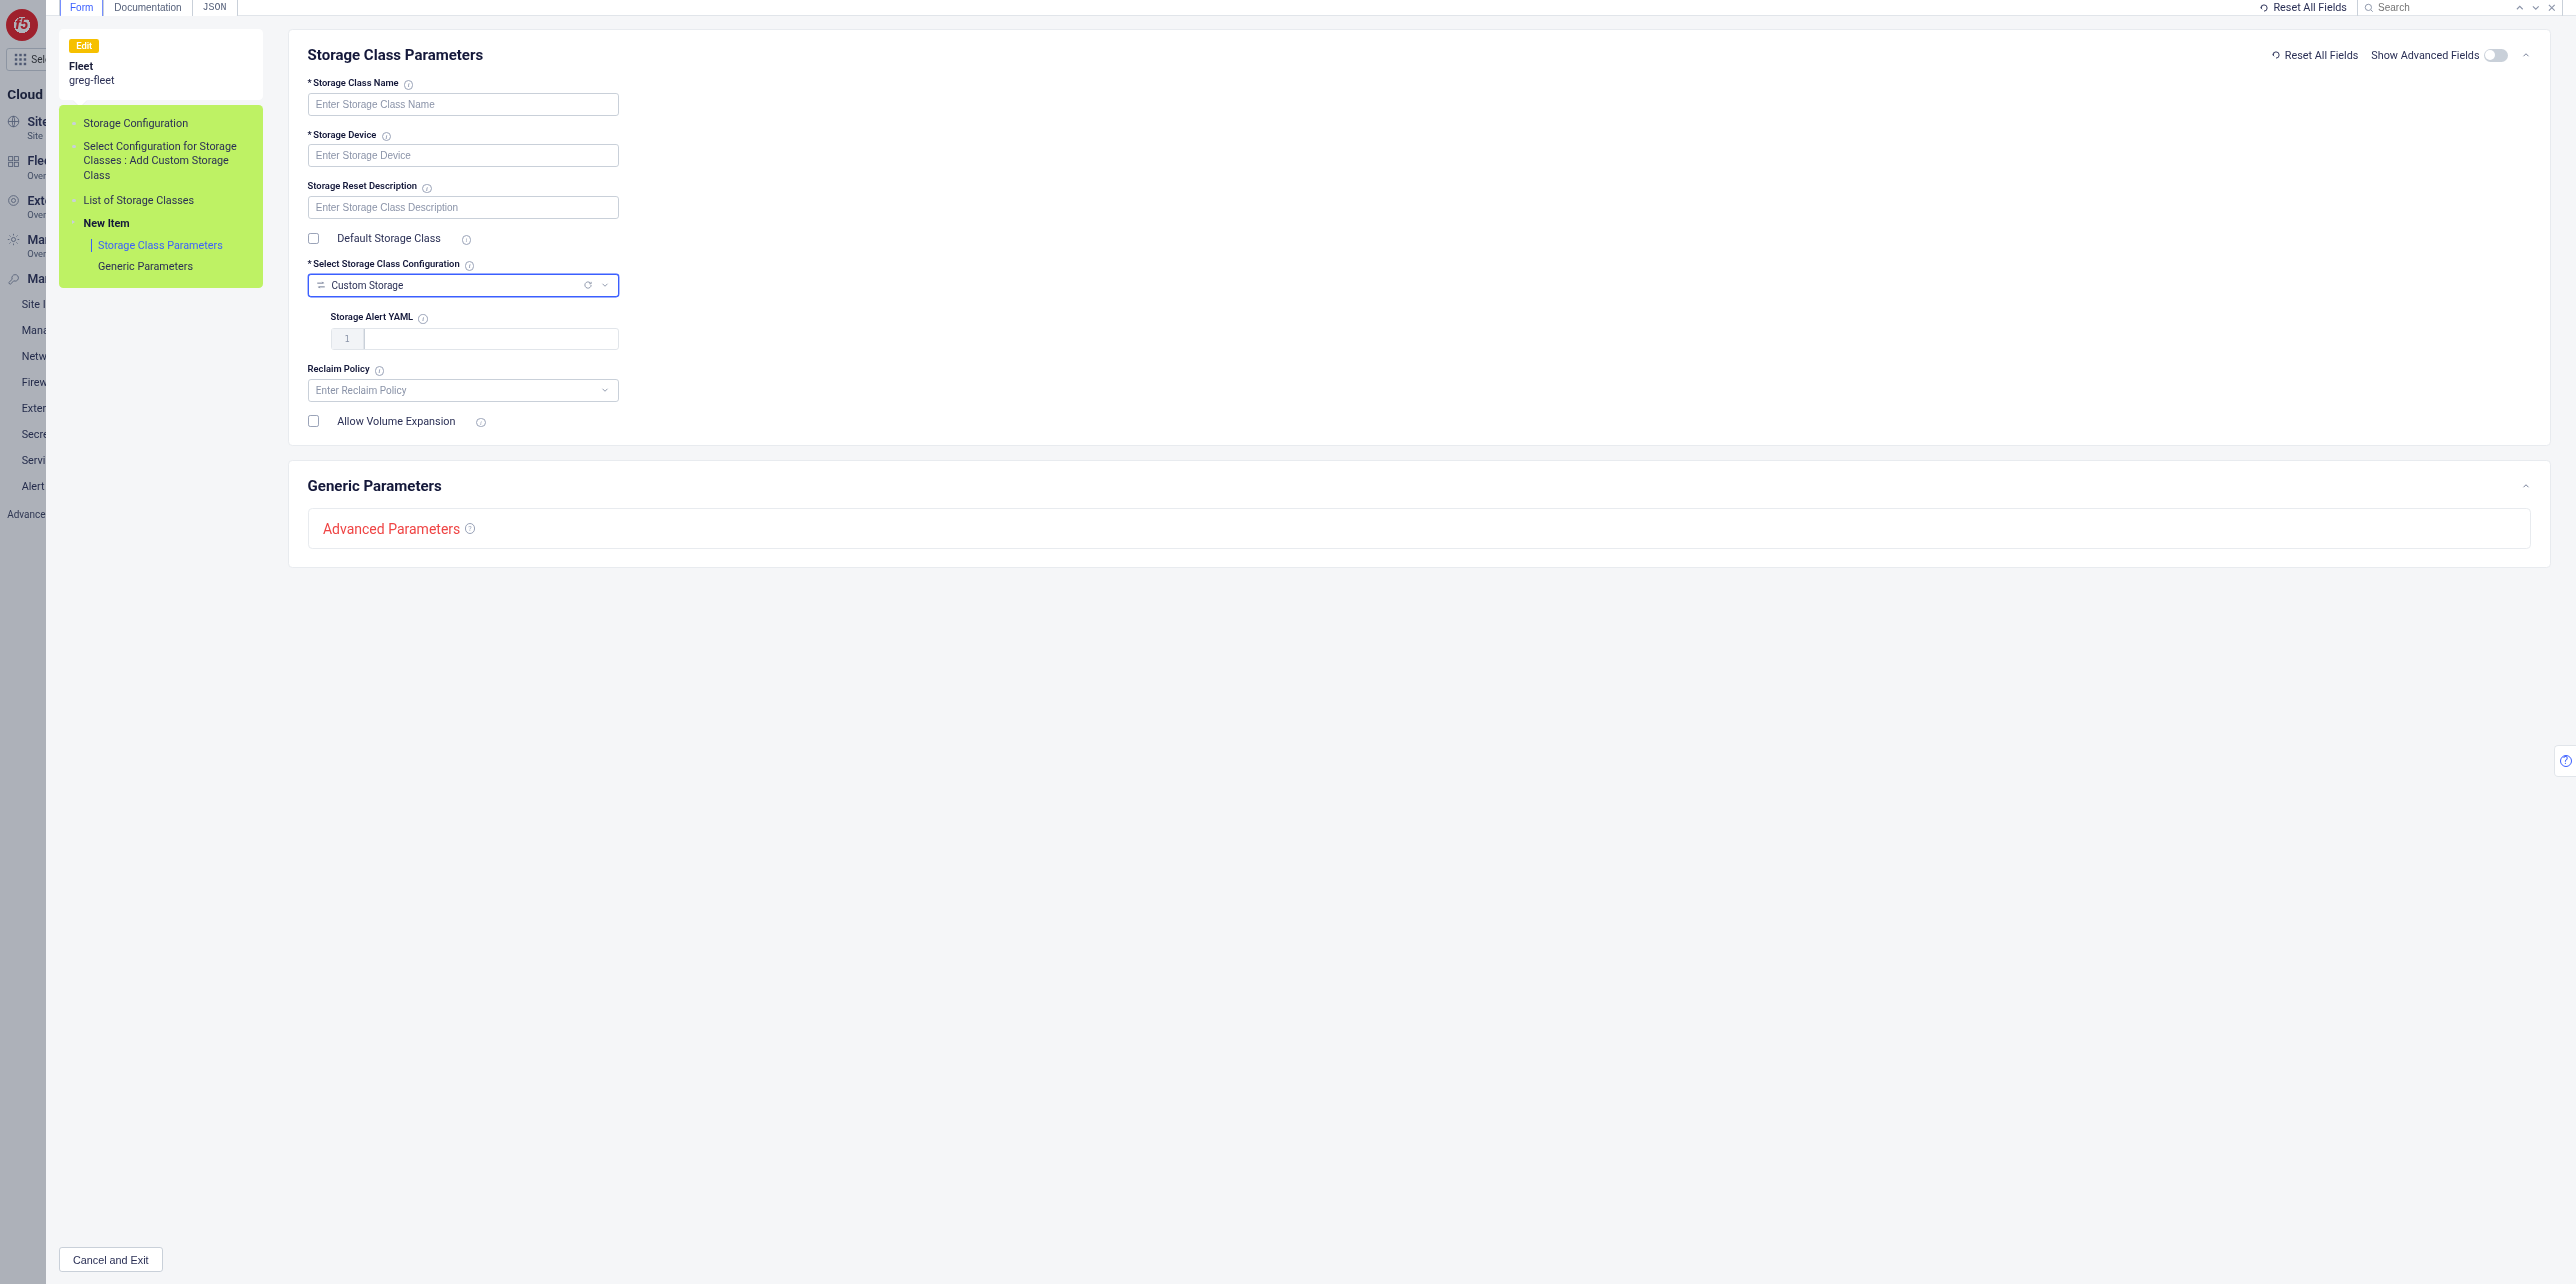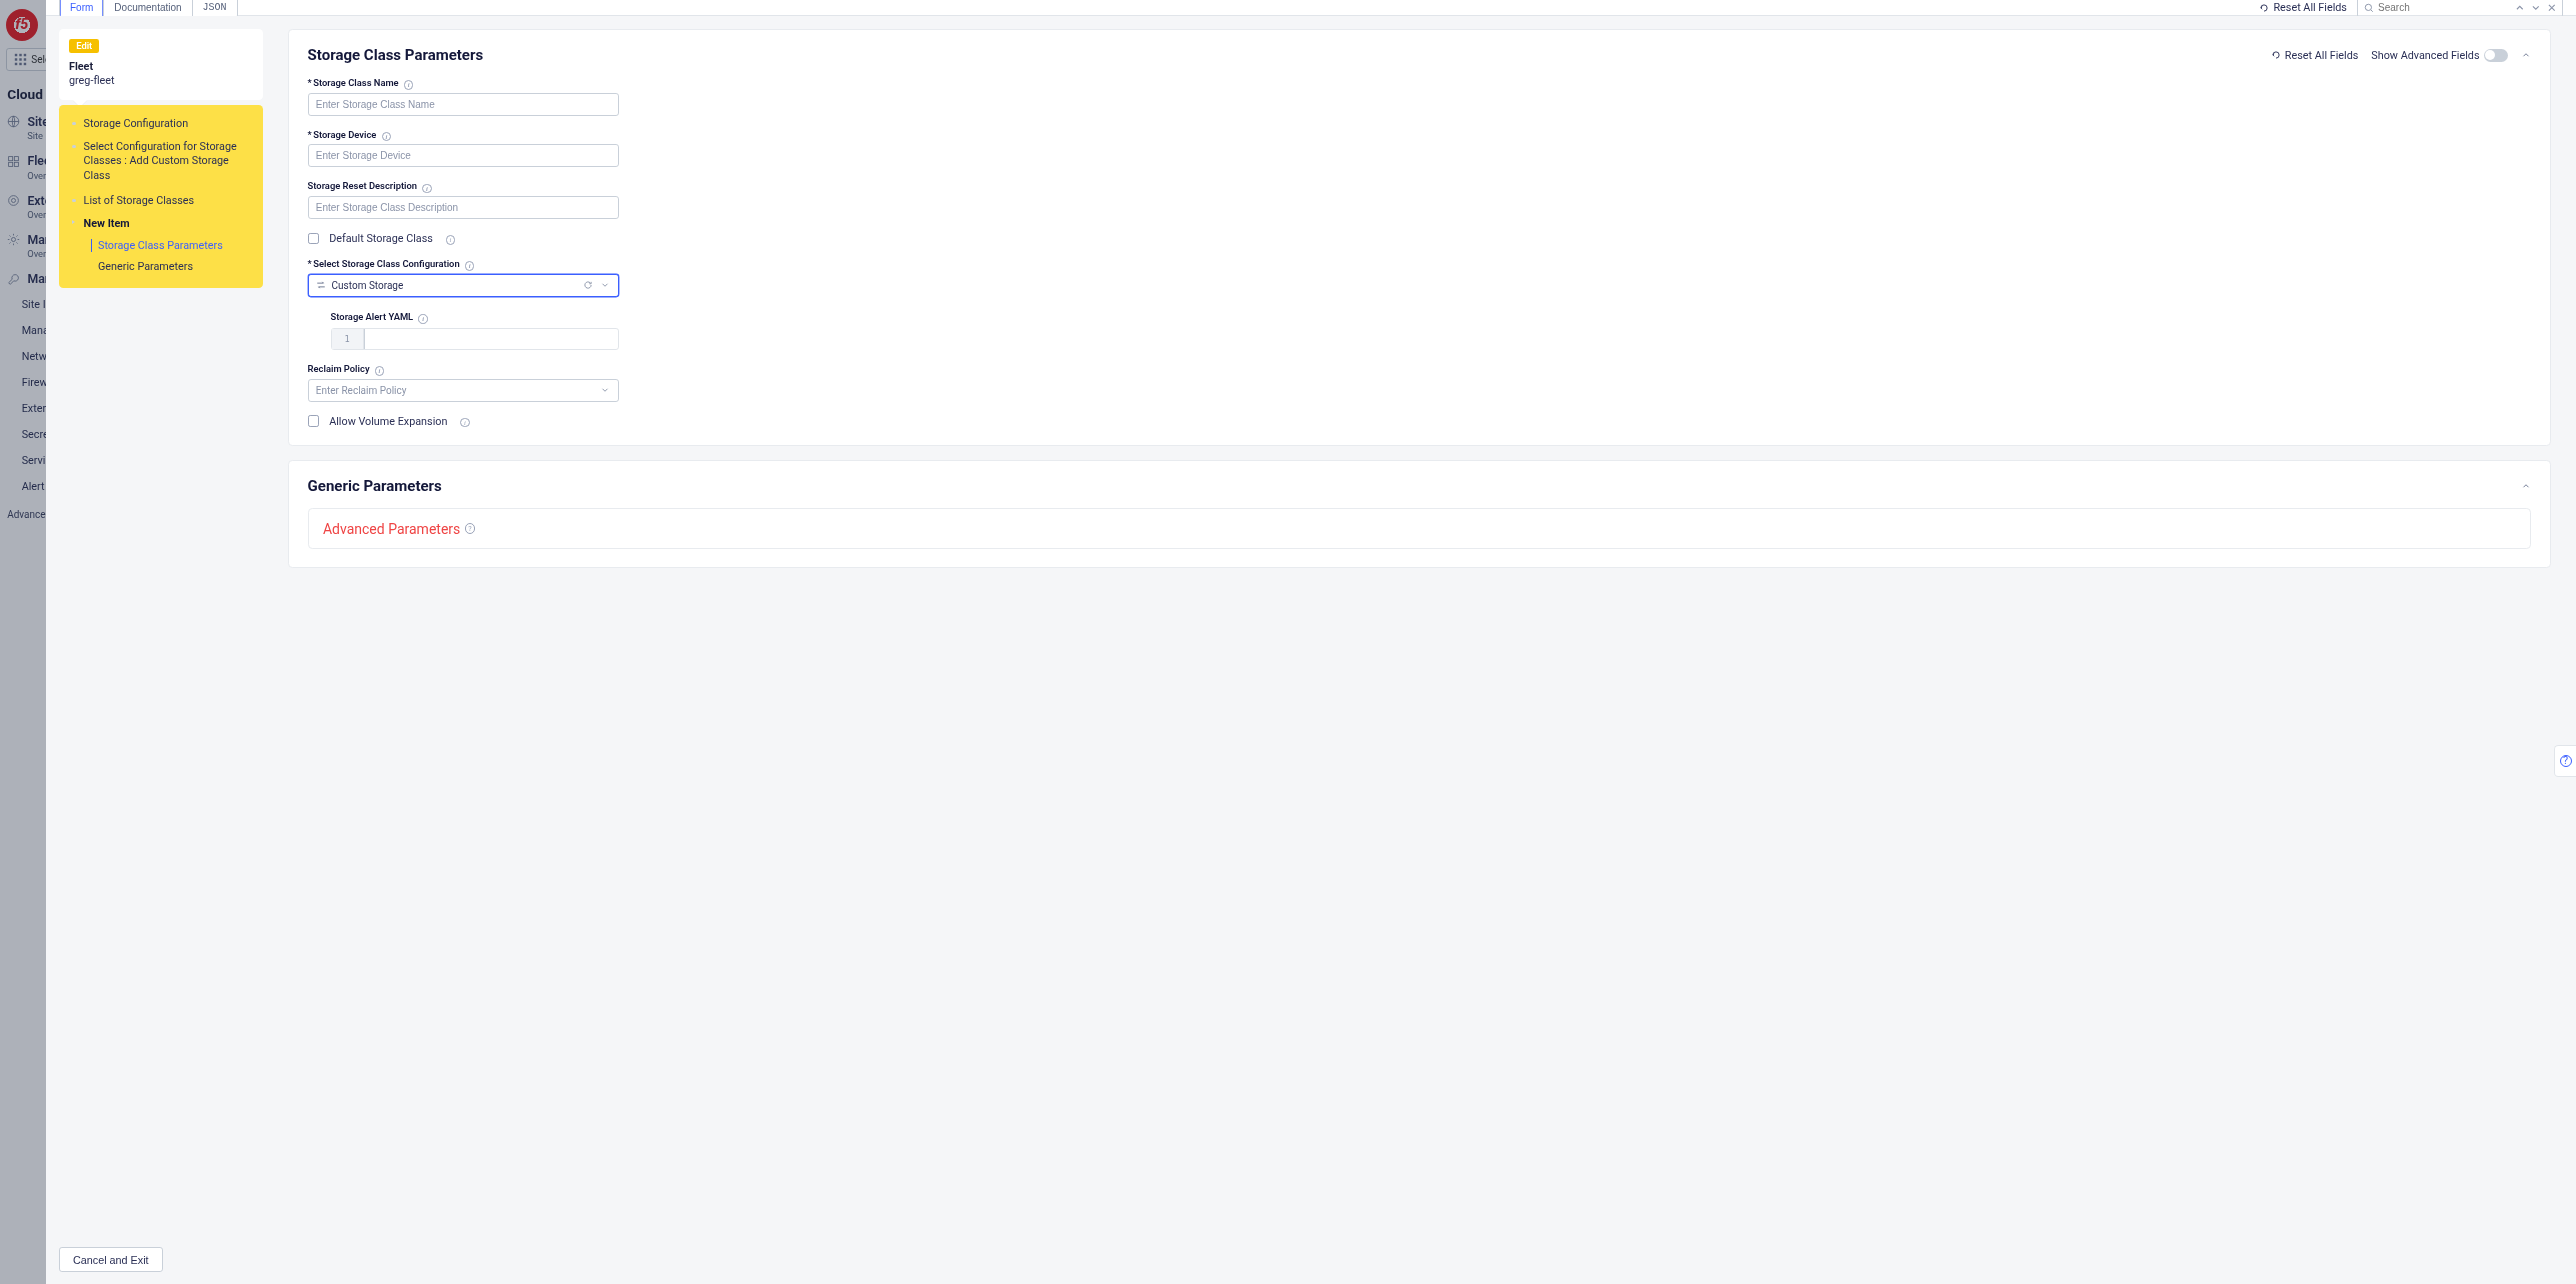--- a/index.html
+++ b/index.html
@@ -168,21 +168,21 @@
   color: #fff;
   border-radius: 2.2px;
   padding: 1.4px 7.2px;
   font-size: 9.4px;
   font-weight: 600;
   margin-bottom: 7.2px;
 }
 .tree-card .title { font-weight: 700; color: #1b1f3b; font-size: 10.8px; }
 .tree-card .subtitle { color: #2a2f55; font-size: 10.8px; margin-top: 1.4px; }
 
-.tree-list { background: #fde047; border-radius: 4.3px; margin-top: 4.3px; padding: 7.2px 0 10px; position: relative; }
+.tree-list { background: #bef264; border-radius: 4.3px; margin-top: 4.3px; padding: 7.2px 0 10px; position: relative; }
 .tree-item { position: relative; padding: 5px 11.6px 5px 24.6px; color: #2a2f55; font-size: 10.8px; cursor: pointer; }
 .tree-item::before {
   content: ""; position: absolute; left: 13px; top: 10px;
   width: 3.6px; height: 3.6px; border-radius: 50%; background: #c9d0d9;
 }
 .tree-item.leaf::before {
   width: 0; height: 0; background: transparent;
   border-top: 2.9px solid transparent;
   border-bottom: 2.9px solid transparent;
   border-left: 3.6px solid #c9d0d9;
@@ -260,21 +260,21 @@
   background: #fff;
 }
 .text-input::placeholder { color: #8a93a8; }
 .select-input { display: flex; align-items: center; justify-content: space-between; cursor: pointer; }
 .select-input.blue { border-color: #3b5fff; box-shadow: 0 0 0 0.4px #3b5fff; }
 .select-input .left { display: flex; align-items: center; gap: 5.8px; color: #2a2f55; }
 .select-input .placeholder { color: #8a93a8; }
 .select-input .right { display: flex; align-items: center; gap: 7.2px; color: #8a93a8; }
 .icon-sm { width: 10px; height: 10px; }
 
-.checkbox-row { display: flex; align-items: center; gap: 10px; margin-bottom: 13px; }
+.checkbox-row { display: flex; align-items: center; gap: 18px; margin-bottom: 13px; }
 .checkbox {
   width: 11.6px; height: 11.6px; border: 1.1px solid #9aa3b8; border-radius: 2.2px; background: #fff;
   cursor: pointer;
 }
 .checkbox-row label { color: #2a2f55; font-size: 10.8px; }
 
 .yaml-block { margin: 10px 0 2.9px 23px; padding-top: 4.3px; position: relative; }
 .yaml-block::before {
   content: ""; position: absolute; left: -13px; top: -7.2px; bottom: 21.7px; width: 0.7px;
   background: repeating-linear-gradient(to bottom, #c9d0d9 0, #c9d0d9 2.2px, transparent 2.2px, transparent 4.3px);

